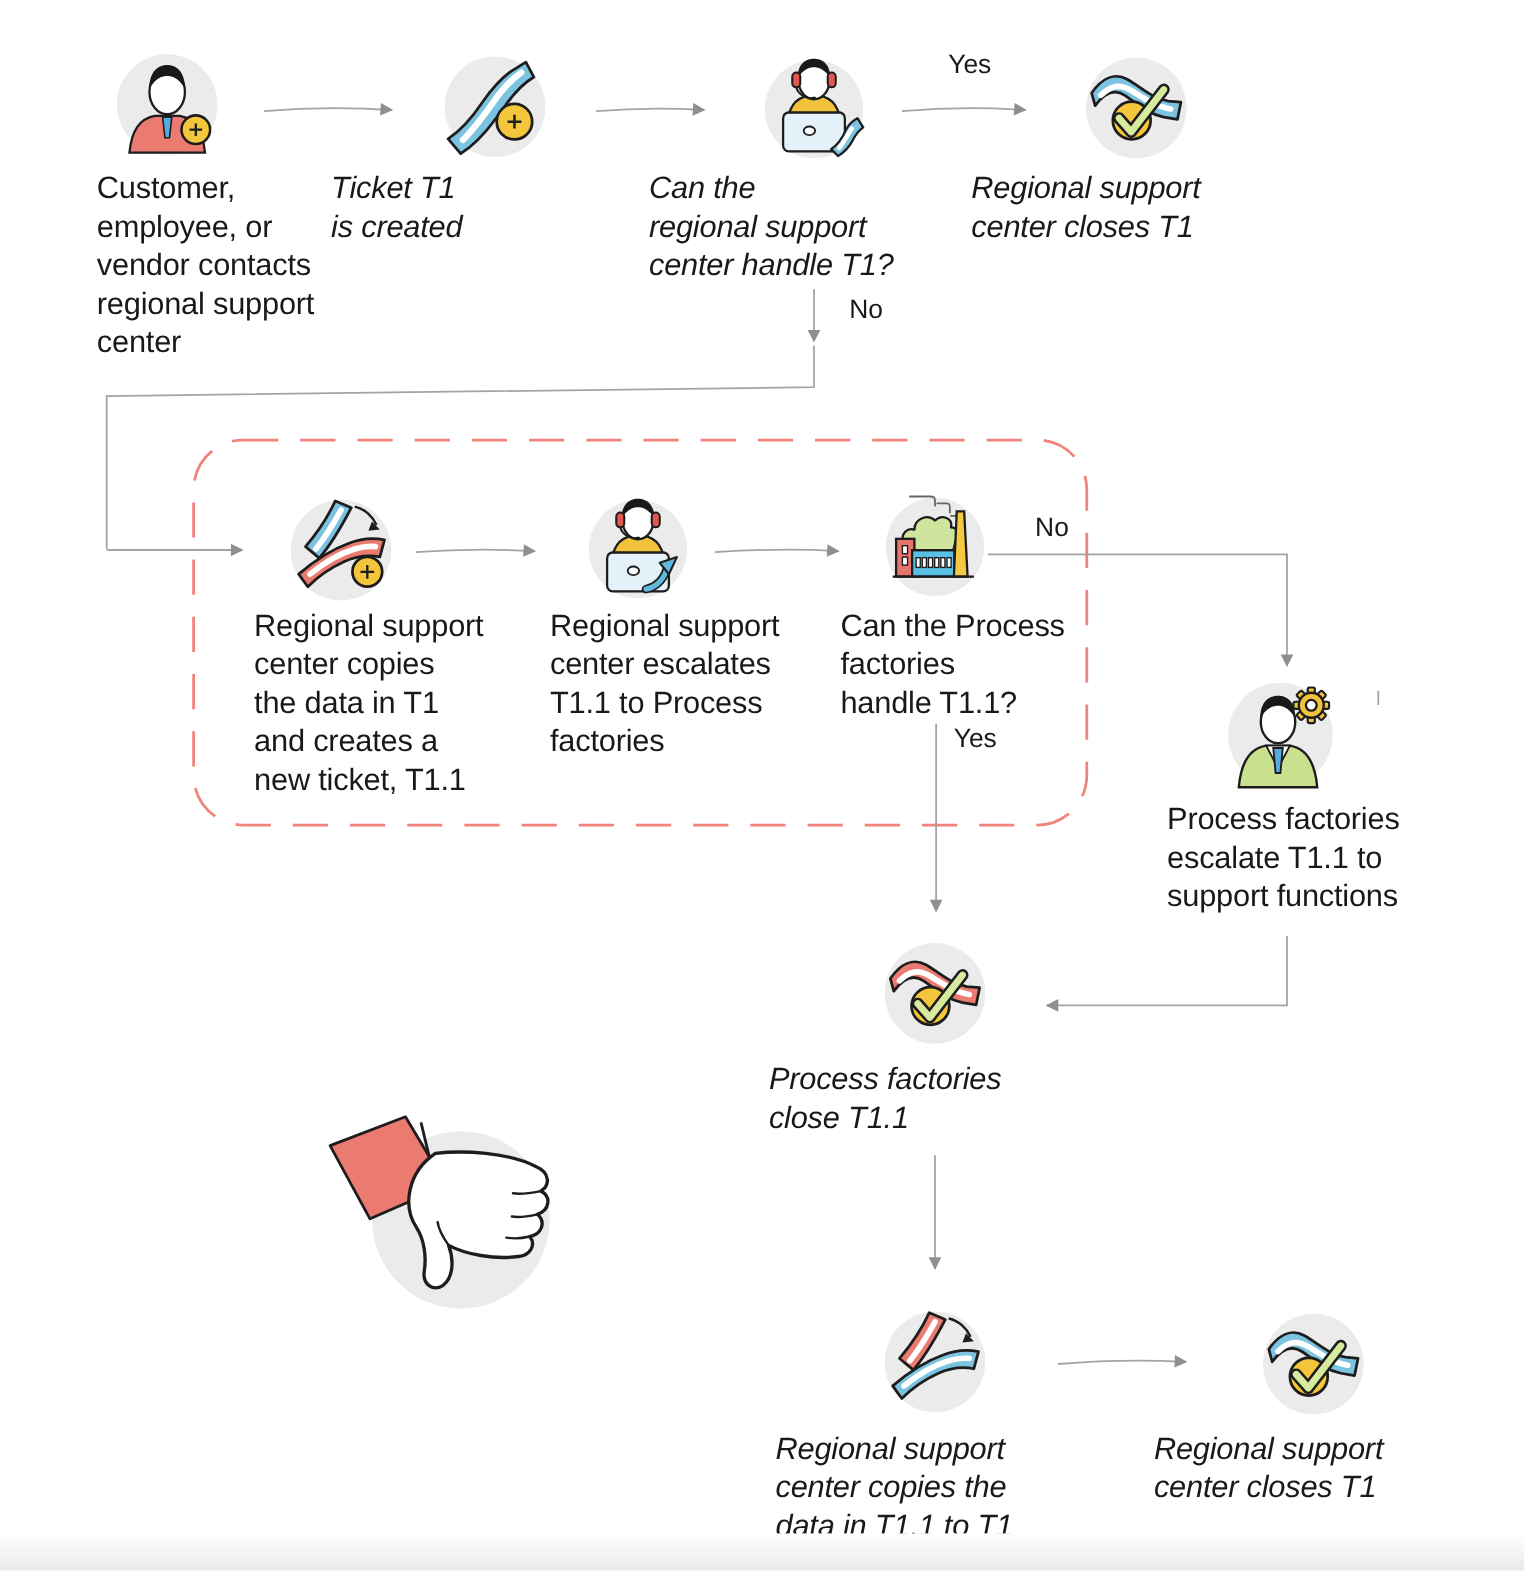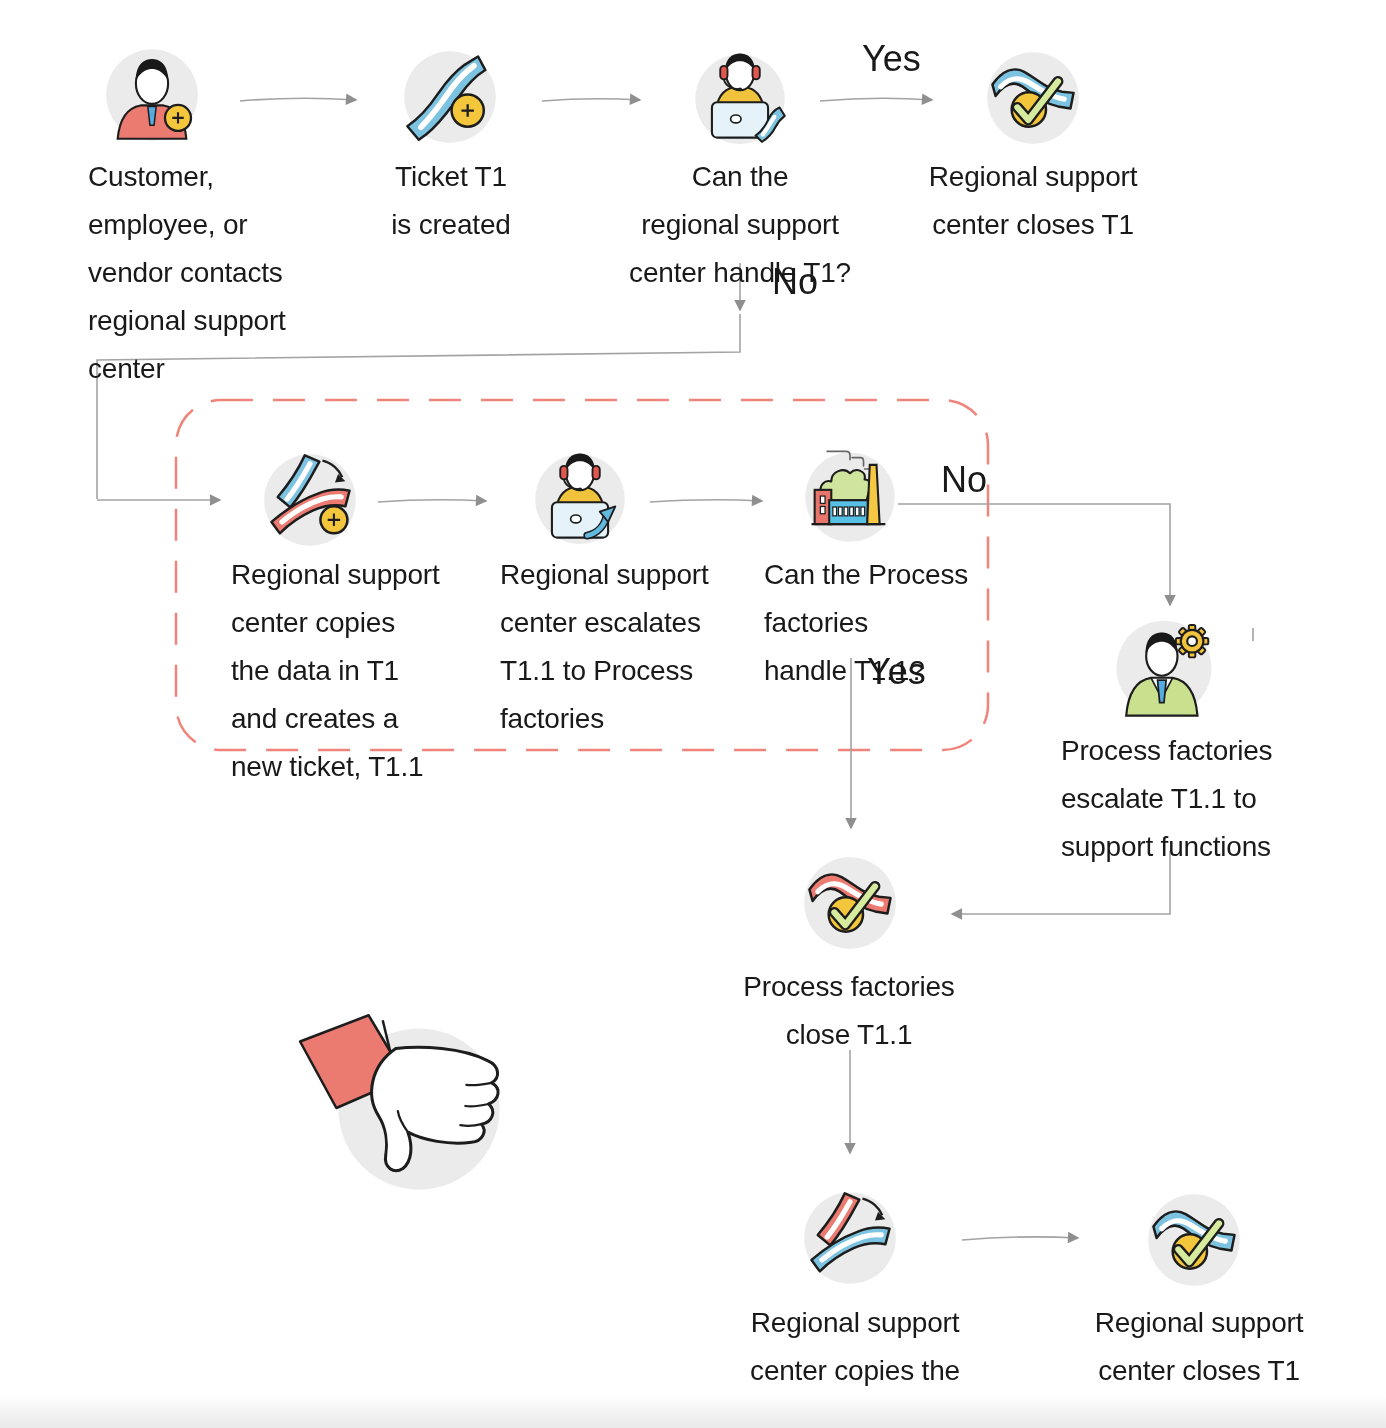--- a/index.html
+++ b/index.html
@@ -1,20 +1,20 @@
 <!DOCTYPE html>
 <html><head>
 <meta charset="utf-8">
 <style>
   html,body{margin:0;padding:0;background:#fff;}
   .canvas{position:relative;width:1386px;height:1428px;background:#ffffff;overflow:hidden;
           font-family:"Liberation Sans",sans-serif;color:#191919;}
-  .txt{position:absolute;white-space:pre-line;font-size:28px;line-height:48px;letter-spacing:-0.2px;}
-  .txt.c{text-align:center;}
-  .lbl{position:absolute;font-size:36px;line-height:30px;}
+  .txt{position:absolute;white-space:pre-line;font-size:28px;line-height:35px;letter-spacing:-0.2px;}
+  .txt.c{text-align:left;font-style:italic;}
+  .lbl{position:absolute;font-size:24px;line-height:30px;}
   .icon{position:absolute;}
   svg{display:block;}
   .overlay{position:absolute;left:0;top:0;}
   .fade{position:absolute;left:0;bottom:0;width:1386px;height:34px;
         background:linear-gradient(#ffffff, #e9e9e9);}
 </style>
 </head>
 <body>
 
 <div class="canvas">

